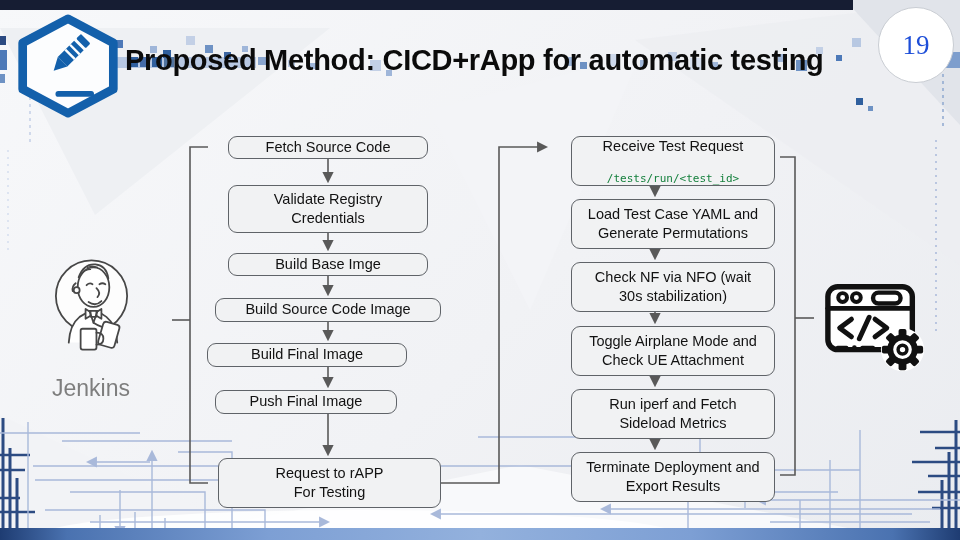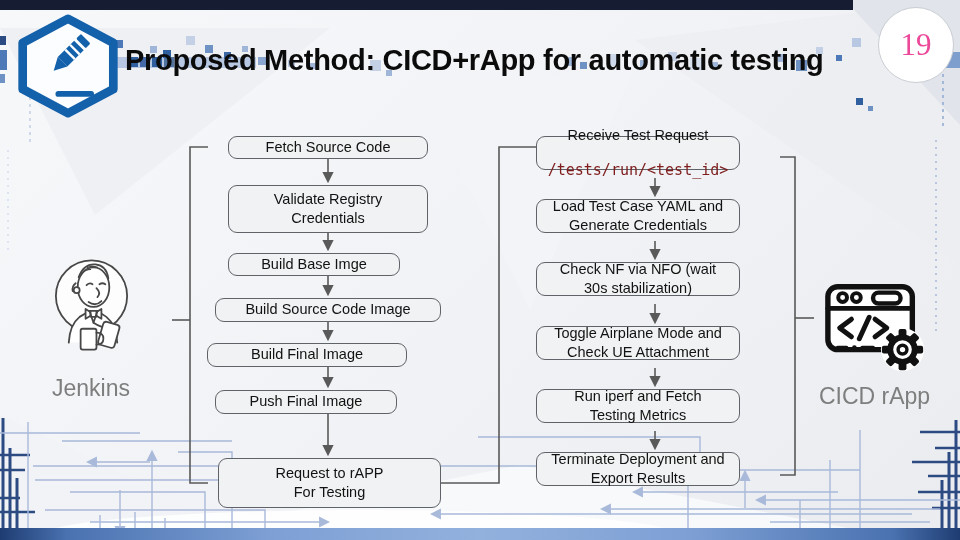--- a/index.html
+++ b/index.html
@@ -9,43 +9,43 @@
     background:linear-gradient(135deg,#f7f8fa 0%,#f1f2f5 55%,#eaecf0 100%);
   }
   .abs{position:absolute;}
   
   .topbar{left:0;top:0;width:853px;height:10px;background:#161d33;}
   
   .title{left:125px;top:44px;width:740px;font-size:29px;font-weight:bold;color:#0b0b0b;letter-spacing:-0.3px;}
   
   .pagecircle{left:878px;top:7px;width:74px;height:74px;border-radius:50%;
     background:#ffffff;border:1px solid #c9cdd3;display:flex;align-items:center;justify-content:center;
-    font-family:"Liberation Serif",serif;font-size:31px;color:#ec4899;}
+    font-family:"Liberation Serif",serif;font-size:27px;color:#1d4ed8;}
   
   .logo{left:14px;top:12px;width:108px;height:108px;}
   
   .actor-icon-left{left:45px;top:252px;width:95px;height:106px;}
   .actor-icon-right{left:822px;top:278px;width:108px;height:100px;}
   .actor-label{font-size:23px;color:#7e7e7e;text-align:center;}
   .label-left{left:30px;top:375px;width:122px;}
   .label-right{left:812px;top:383px;width:125px;}
   
   .box{box-sizing:border-box;background:#f1f2f3;border:1.5px solid #5f6368;border-radius:9px;
        display:flex;flex-direction:column;align-items:center;justify-content:center;
        text-align:center;color:#121212;font-size:14.5px;line-height:1.32;}
   .pre{white-space:pre-line;}
-  .code{font-family:"DejaVu Sans Mono",monospace;font-size:15px;color:#7f1d1d;line-height:1.25;margin-top:16px;}
+  .code{font-family:"DejaVu Sans Mono",monospace;font-size:11px;color:#15803d;line-height:1.25;margin-top:16px;}
   .lb1{left:228px;top:136px;width:200px;height:23px;}
   .lb2{left:228px;top:185px;width:200px;height:48px;}
-  .lb3{left:228px;top:253px;width:172px;height:23px;}
+  .lb3{left:228px;top:253px;width:200px;height:23px;}
   .lb4{left:215px;top:298px;width:226px;height:24px;}
   .lb5{left:207px;top:343px;width:200px;height:24px;}
   .lb6{left:215px;top:390px;width:182px;height:24px;}
   .lb7{left:218px;top:458px;width:223px;height:50px;text-align:center;}
-  .rb{left:536px;width:204px;height:34px;}
+  .rb{left:571px;width:204px;height:50px;}
   .rb1{top:136px;}.rb2{top:199px;}.rb3{top:262px;}.rb4{top:326px;}.rb5{top:389px;}.rb6{top:452px;}
   
   .bottombar{left:0;bottom:0;width:960px;height:12px;
     background:linear-gradient(90deg,#1e3c72 0%,#4a72b0 7%,#7d9fd4 28%,#93b1dd 50%,#7d9fd4 72%,#4a72b0 93%,#1e3c72 100%);}
   svg{display:block;}
 </style>
 </head>
 <body>
 
 <div class="slide">
@@ -262,21 +262,20 @@
         <rect x="94" y="68" width="9" height="8" rx="2"></rect>
         <rect x="78" y="51" width="8" height="9" rx="2" transform="rotate(45 82 72)"></rect>
         <rect x="78" y="51" width="8" height="9" rx="2" transform="rotate(135 82 72)"></rect>
         <rect x="78" y="51" width="8" height="9" rx="2" transform="rotate(225 82 72)"></rect>
         <rect x="78" y="51" width="8" height="9" rx="2" transform="rotate(315 82 72)"></rect>
       </g>
       <circle cx="82" cy="72" r="12.5" fill="#ffffff" stroke="#111111" stroke-width="6"></circle>
       <circle cx="82" cy="72" r="4.5" fill="#ffffff" stroke="#111111" stroke-width="3.5"></circle>
     </g>
   </svg>
-  <div class="abs actor-label label-right">CICD rApp</div>
 
   <div>
     <div class="abs box lb1">
         <span class="pre">Fetch Source Code</span>
       </div>
     <div class="abs box lb2">
         <span class="pre">Validate Registry
 Credentials</span>
       </div>
     <div class="abs box lb3">
@@ -297,33 +296,33 @@
       </div>
   </div>
 
   <div>
     <div class="abs box rb rb1">
       <span class="pre">Receive Test Request</span>
       <span class="code">/tests/run/&lt;test_id&gt;</span>
     </div>
     <div class="abs box rb rb2">
         <span class="pre">Load Test Case YAML and
-Generate Credentials</span>
+Generate Permutations</span>
       </div>
     <div class="abs box rb rb3">
         <span class="pre">Check NF via NFO (wait
 30s stabilization)</span>
       </div>
     <div class="abs box rb rb4">
         <span class="pre">Toggle Airplane Mode and
 Check UE Attachment</span>
       </div>
     <div class="abs box rb rb5">
         <span class="pre">Run iperf and Fetch
-Testing Metrics</span>
+Sideload Metrics</span>
       </div>
     <div class="abs box rb rb6">
         <span class="pre">Terminate Deployment and
 Export Results</span>
       </div>
   </div>
 
 </div>
 
 </body></html>

